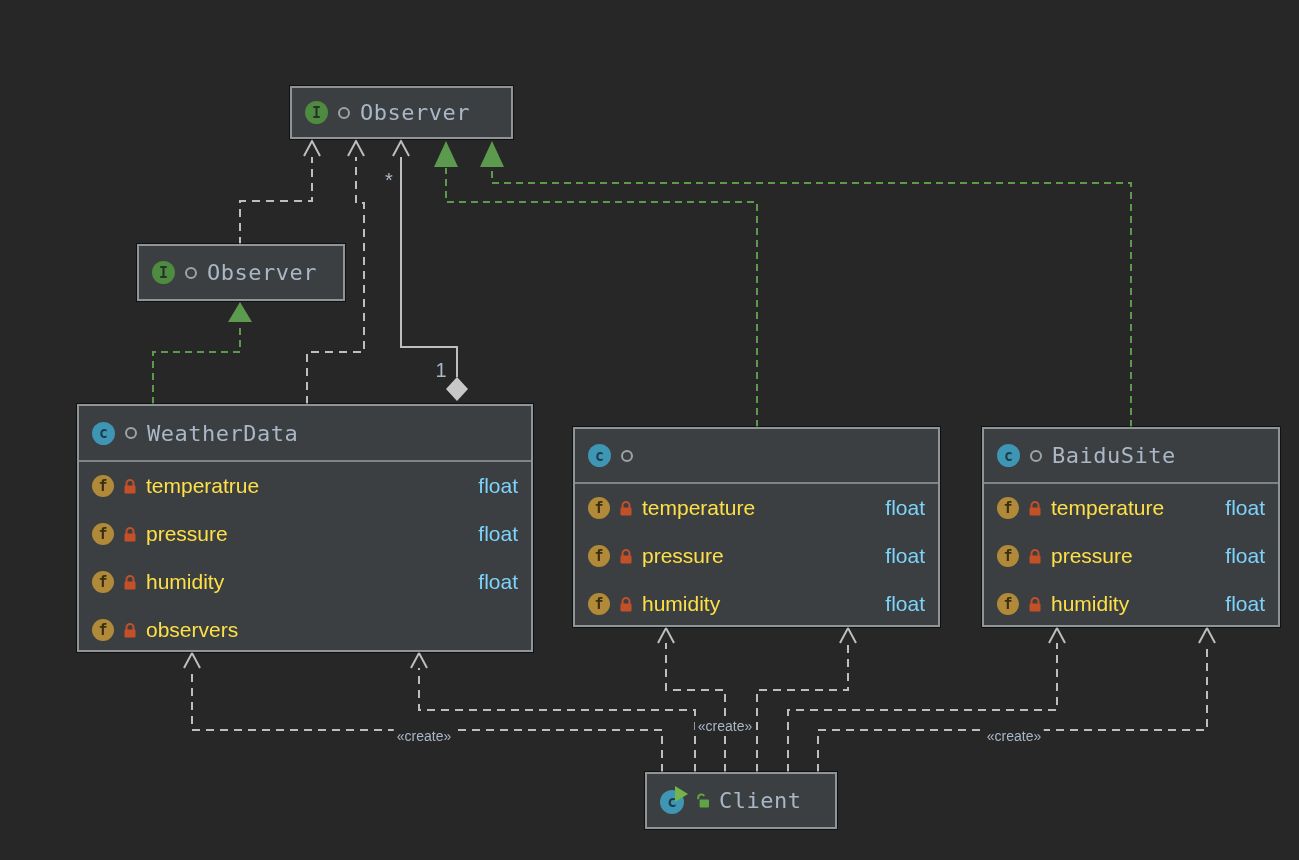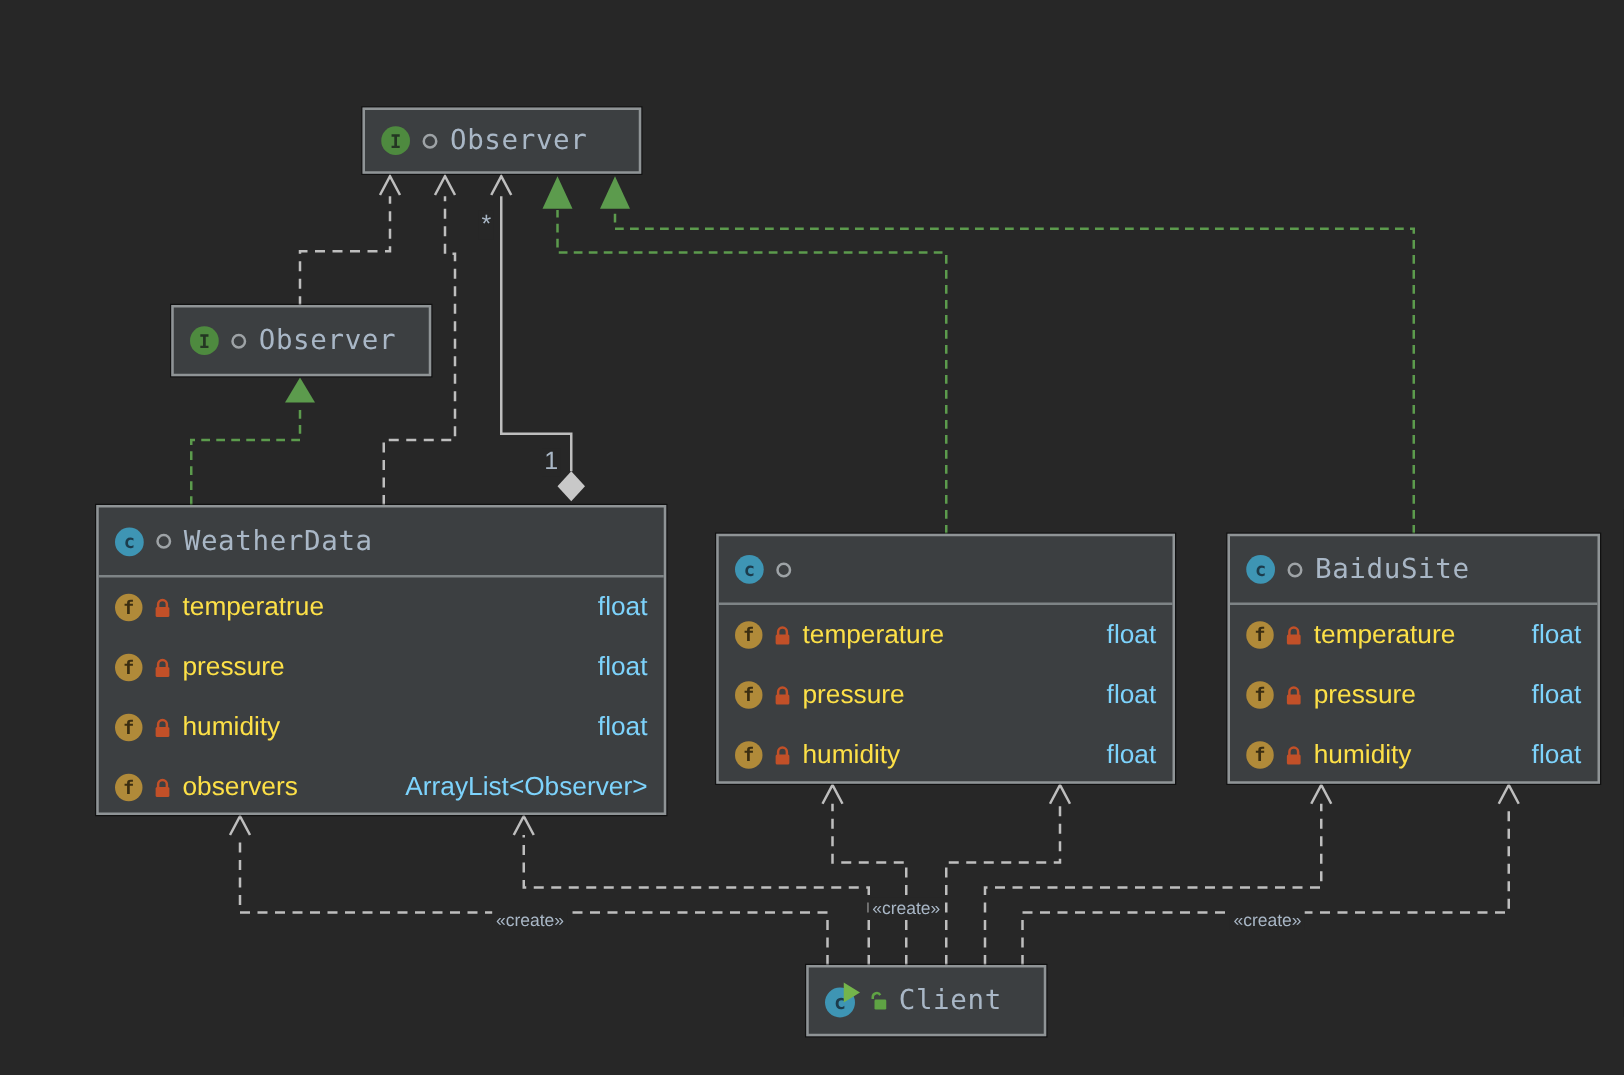--- a/index.html
+++ b/index.html
@@ -173,21 +173,20 @@
         <span class="fname">humidity</span>
         <span class="ftype">float</span>
       </div>
       <div class="row">
         <span class="circ fcirc">f</span>
         <svg class="lock" width="14" height="16" viewBox="0 0 14 16">
             <path d="M3.5 8 V5.5 a3.5 3.5 0 0 1 7 0 V8" fill="none" stroke="#C25028" stroke-width="2"></path>
             <rect x="1.5" y="7.5" width="11" height="8" rx="1.2" fill="#C25028"></rect>
           </svg>
         <span class="fname">observers</span>
-        <span class="ftype">ArrayList&lt;Observer&gt;</span>
       </div>
     </div>
   </div>
 
   <div class="node" style="left:573px;top:427px;width:367px;height:200px;">
     <div class="hdr" style="height:53px;">
       <span class="circ ccirc">c</span>
       <span class="vis"></span>
     </div>
     <div class="body divider">

